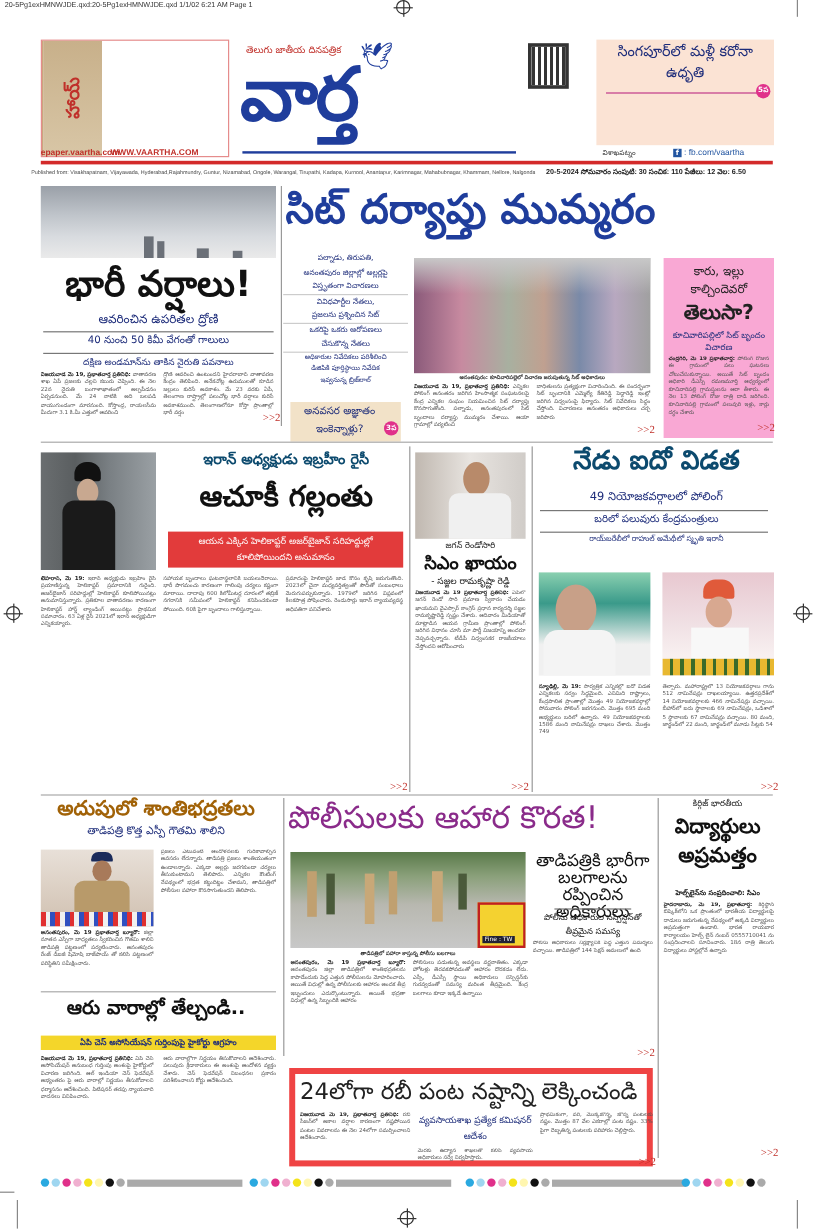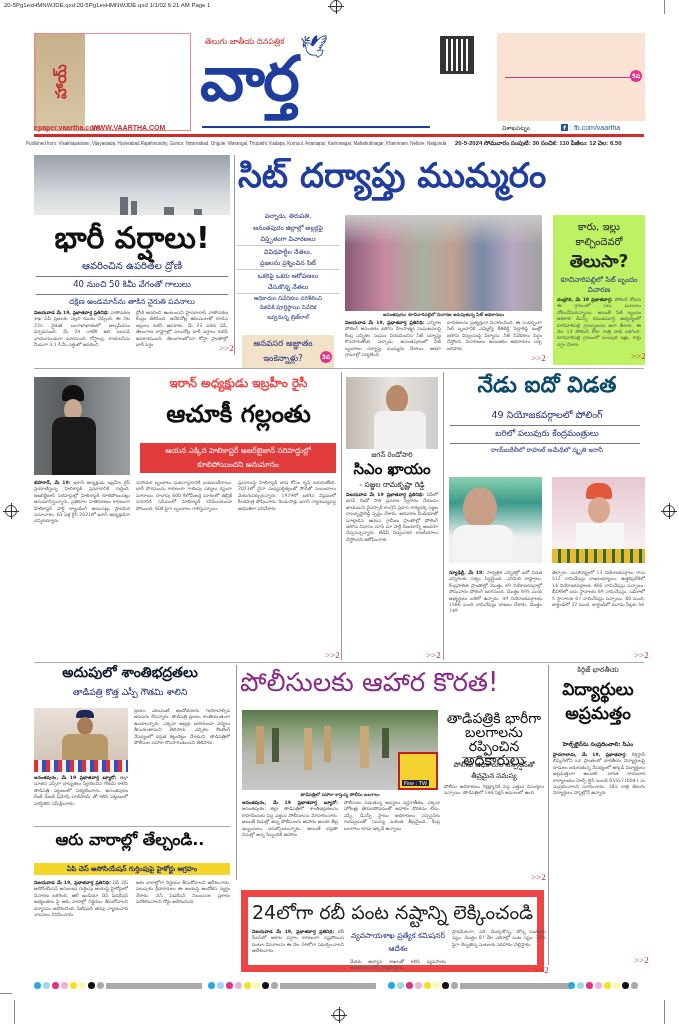--- a/index.html
+++ b/index.html
@@ -40,24 +40,24 @@
 .photo{overflow:hidden}
 .body-text{font-size:4.6px;line-height:6.4px;color:#555;text-align:justify;overflow:hidden}
 .body-text .lead{color:#222;font-weight:bold}
 .more{font-size:9px;color:#c0302a;font-family:"Liberation Serif",serif}
 .h-green{color:#0c4a6e}
 .h-blue{color:#1f3d9c}
 .h-purple{color:#8a2b8a}
 .center{text-align:center}
 .clouds{background:linear-gradient(180deg,#9aa0a8 0%,#bfc4ca 40%,#d8dbdf 70%,#eaeaea 100%)}
 .bldg{position:absolute;bottom:0;background:#6b7078}
-.pink-box{background:#bef264}
+.pink-box{background:#f9a8d4}
 .yellow-tag{background:#f4d62a}
 .redbox{background:#e23b3b;color:#fff}
-.boxed{border:7px solid #ef4444}
+.boxed{border:5px solid #ef4444}
 .cmyk{display:flex;align-items:center;gap:2px}
 .dot{width:7px;height:7px;border-radius:50%}
 .grey-bar{height:6px;background:#aaa}
 </style>
 </head>
 <body>
 
 <div class="abs slug">20-5Pg1exHMNWJDE.qxd:20-5Pg1exHMNWJDE.qxd  1/1/02  6:21 AM  Page 1</div>
 <div class="abs reg" style="left:330px;top:0px"></div>
 <div class="abs reg" style="left:5px;top:505px"></div>
@@ -75,20 +75,21 @@
 <div class="abs www">WWW.VAARTHA.COM</div>
 
 <div class="abs tagline">తెలుగు జాతీయ దినపత్రిక</div>
 <div class="abs bird">🕊</div>
 <div class="abs logo">వార్త</div>
 <div class="abs logo-line"></div>
 
 <div class="abs qr"></div>
 
 <div class="abs promo-right">
+  <div class="abs pr-h1">సింగపూర్‌లో మళ్లీ కరోనా ఉధృతి</div>
   <div class="abs pr-div"></div>
   <div class="abs pr-badge">5ప</div>
 </div>
 <div class="abs place">విశాఖపట్నం</div>
 <div class="abs" style="left:561px;top:124px;width:7px;height:7px;background:#2255a0;color:#fff;font-size:6px;line-height:7px;text-align:center;font-weight:bold">f</div>
 <div class="abs fb">: fb.com/vaartha</div>
 
 <div class="abs redrule"></div>
 <div class="abs pubinfo" style="width:420px;overflow:hidden">Published from: Visakhapatnam, Vijayawada, Hyderabad,Rajahmundry, Guntur, Nizamabad, Ongole, Warangal, Tirupathi, Kadapa, Kurnool, Anantapur, Karimnagar, Mahabubnagar, Khammam, Nellore, Nalgonda, Tadepalligudem,Srikakulam</div>
 <div class="abs dateline">20-5-2024 సోమవారం సంపుటి: 30 సంచిక: 110 పేజీలు: 12 వెల: 6.50</div>
@@ -145,21 +146,21 @@
   <div class="abs more" style="left:78px;top:136px">&gt;&gt;2</div>
 </div>
 
 <div class="abs hr" style="left:34px;top:368px;width:610px;background:#aaa"></div>
 
 <div class="abs photo" style="left:34px;top:377px;width:96px;height:98px;background:linear-gradient(90deg,#6a6e70 0%,#5a5e60 30%,#7a8084 60%,#9aa0a4 100%)">
   <div style="position:absolute;left:28px;top:8px;width:22px;height:16px;border-radius:10px 10px 2px 2px;background:#111"></div>
   <div style="position:absolute;left:30px;top:22px;width:18px;height:22px;border-radius:50%;background:#c8a890"></div>
   <div style="position:absolute;left:18px;top:40px;width:44px;height:58px;background:#1a1a1a;border-radius:10px 10px 0 0"></div>
 </div>
-<div class="abs center" style="left:136px;top:376px;width:205px;font-size:12px;color:#ef4444;font-weight:bold">ఇరాన్ అధ్యక్షుడు ఇబ్రహీం రైసీ</div>
+<div class="abs center" style="left:136px;top:376px;width:205px;font-size:12px;color:#0c4a6e;font-weight:bold">ఇరాన్ అధ్యక్షుడు ఇబ్రహీం రైసీ</div>
 <div class="abs center" style="left:136px;top:400px;width:205px;font-size:24px;font-weight:bold;color:#111">ఆచూకీ గల్లంతు</div>
 <div class="abs redbox center" style="left:140px;top:443px;width:196px;height:30px;font-size:7.5px;line-height:14px;padding:1px 6px">ఆయన ఎక్కిన హెలికాప్టర్ అజర్‌బైజాన్ సరిహద్దుల్లో కూలిపోయిందని అనుమానం</div>
 <div class="abs body-text" style="left:34px;top:480px;width:96px;height:178px"><span class="lead">టెహరాన్, మే 19:</span> <span>ఇరాన్ అధ్యక్షుడు ఇబ్రహీం రైసీ ప్రయాణిస్తున్న హెలికాప్టర్ ప్రమాదానికి గురైంది. అజర్‌బైజాన్ సరిహద్దుల్లో హెలికాప్టర్ కూలిపోయినట్లు అనుమానిస్తున్నారు. ప్రతికూల వాతావరణం కారణంగా హెలికాప్టర్ హార్డ్ ల్యాండింగ్ అయినట్లు ప్రాథమిక సమాచారం. 63 ఏళ్ల రైసీ 2021లో ఇరాన్ అధ్యక్షుడిగా ఎన్నికయ్యారు.</span></div>
 <div class="abs body-text" style="left:136px;top:480px;width:96px;height:178px"><span>సహాయక బృందాలు ఘటనాస్థలానికి బయలుదేరాయి. భారీ పొగమంచు కారణంగా గాలింపు చర్యలు కష్టంగా మారాయి. దాదాపు 600 కిలోమీటర్ల దూరంలో తబ్రిజ్ నగరానికి సమీపంలో హెలికాప్టర్ కనిపించకుండా పోయింది. 60కి పైగా బృందాలు గాలిస్తున్నాయి.</span></div>
 <div class="abs body-text" style="left:238px;top:480px;width:98px;height:178px"><span>ప్రమాదంపై హెలికాప్టర్ జాడ కోసం కృషి జరుగుతోంది. 2023లో చైనా మధ్యవర్తిత్వంతో సౌదీతో సంబంధాలు మెరుగుపర్చుకున్నారు. 1979లో జరిగిన విప్లవంలో కీలకపాత్ర పోషించారు. రెండుసార్లు ఇరాన్ న్యాయవ్యవస్థ అధిపతిగా పనిచేశారు</span></div>
 <div class="abs more" style="left:325px;top:650px">&gt;&gt;2</div>
 
 <div class="abs col-rule" style="left:341px;top:372px;height:288px"></div>
 
 <div class="abs photo" style="left:346px;top:377px;width:92px;height:72px;background:linear-gradient(90deg,#c0b8b0,#e8e4e0 50%,#d0ccc8)">
@@ -189,21 +190,21 @@
   <div style="position:absolute;left:36px;top:20px;width:22px;height:26px;border-radius:50%;background:#d8a890"></div>
   <div style="position:absolute;left:24px;top:46px;width:48px;height:30px;background:#f8f8f8"></div>
   <div style="position:absolute;left:0;top:72px;width:93px;height:14px;background:repeating-linear-gradient(90deg,#e8b830 0 6px,#3a6a2a 6px 9px)"></div>
 </div>
 <div class="abs body-text" style="left:449px;top:570px;width:93px;height:90px"><span class="lead">న్యూఢిల్లీ, మే 19:</span> <span>సార్వత్రిక ఎన్నికల్లో ఐదో విడత ఎన్నికలకు సర్వం సిద్ధమైంది. ఎనిమిది రాష్ట్రాలు, కేంద్రపాలిత ప్రాంతాల్లో మొత్తం 49 నియోజకవర్గాల్లో సోమవారం పోలింగ్ జరగనుంది. మొత్తం 695 మంది అభ్యర్థులు బరిలో ఉన్నారు. 49 నియోజకవర్గాలకు 1586 మంది నామినేషన్లు దాఖలు చేశారు. మొత్తం 749</span></div>
 <div class="abs body-text" style="left:552px;top:570px;width:93px;height:90px"><span>తెల్పారు. మహారాష్ట్రలో 13 నియోజకవర్గాలు గాను 512 నామినేషన్లు దాఖలయ్యాయి. ఉత్తరప్రదేశ్‌లో 14 నియోజకవర్గాలకు 466 నామినేషన్లు వచ్చాయి. బీహార్‌లో ఐదు స్థానాలకు 69 నామినేషన్లు, ఒడిశాలో 5 స్థానాలకు 67 నామినేషన్లు వచ్చాయి. 80 మంది, జార్ఖండ్‌లో 22 మంది, జార్ఖండ్‌లో మూడు సీట్లకు 54</span></div>
 <div class="abs more" style="left:634px;top:650px">&gt;&gt;2</div>
 
 <div class="abs hr" style="left:34px;top:662px;width:610px;background:#aaa"></div>
 
-<div class="abs center" style="left:30px;top:664px;width:200px;font-size:14px;font-weight:bold;color:#0f172a">అదుపులో శాంతిభద్రతలు</div>
+<div class="abs center" style="left:30px;top:664px;width:200px;font-size:17px;font-weight:bold;color:#a16207">అదుపులో శాంతిభద్రతలు</div>
 <div class="abs center" style="left:30px;top:687px;width:200px;font-size:9px;color:#1d2c7a">తాడిపత్రి కొత్త ఎస్పీ గౌతమి శాలిని</div>
 <div class="abs photo" style="left:34px;top:708px;width:94px;height:64px;background:linear-gradient(180deg,#e8e0d8,#d0c0b0)">
   <div style="position:absolute;left:42px;top:2px;width:18px;height:8px;border-radius:6px 6px 1px 1px;background:#1a2a5a"></div>
   <div style="position:absolute;left:43px;top:9px;width:16px;height:18px;border-radius:50%;background:#a87a5a"></div>
   <div style="position:absolute;left:28px;top:26px;width:46px;height:30px;background:#b89a6a;border-radius:8px 8px 0 0"></div>
   <div style="position:absolute;left:0;top:52px;width:94px;height:12px;background:repeating-linear-gradient(90deg,#e03030 0 4px,#f0f0f0 4px 8px,#3050c0 8px 12px)"></div>
 </div>
 <div class="abs body-text" style="left:34px;top:775px;width:94px;height:46px"><span class="lead">అనంతపురం, మే 19 ప్రభాతవార్త బ్యూరో:</span> <span>జిల్లా నూతన ఎస్పీగా బాధ్యతలు స్వీకరించిన గౌతమి శాలిని తాడిపత్రి పట్టణంలో పర్యటించారు. అనంతపురం రేంజ్ డీఐజీ షిమోషి బాజ్‌పాయ్ తో కలిసి పట్టణంలో పరిస్థితిని సమీక్షించారు.</span></div>
 <div class="abs body-text" style="left:134px;top:708px;width:96px;height:114px"><span>ప్రజలు ఎటువంటి ఆందోళనలకు గురికావాల్సిన అవసరం లేదన్నారు. తాడిపత్రి ప్రజలు శాంతియుతంగా ఉండాలన్నారు. ఎక్కడా అల్లర్లు జరగకుండా చర్యలు తీసుకుంటామని తెలిపారు. ఎన్నికల కౌంటింగ్ నేపథ్యంలో భద్రత కట్టుదిట్టం చేశామని, తాడిపత్రిలో పోలీసుల పహారా కొనసాగుతుందని తెలిపారు.</span></div>
 

